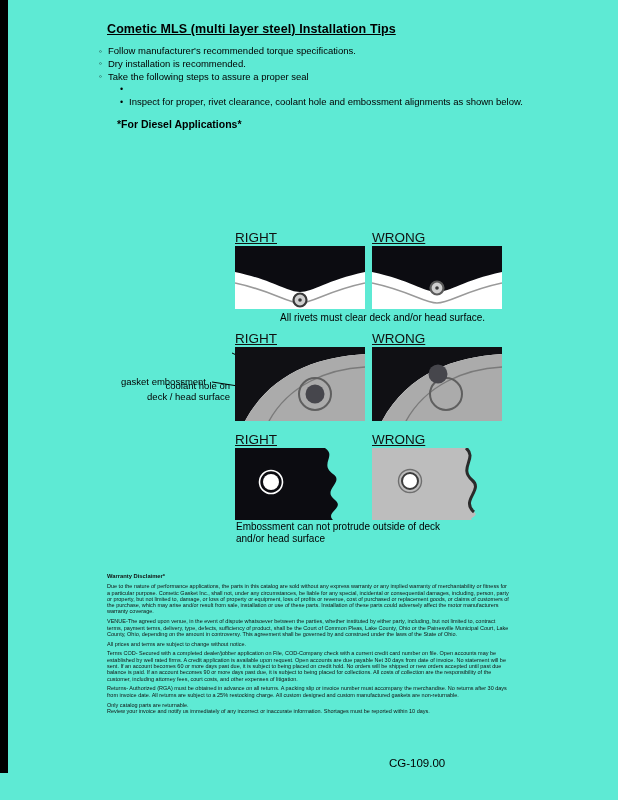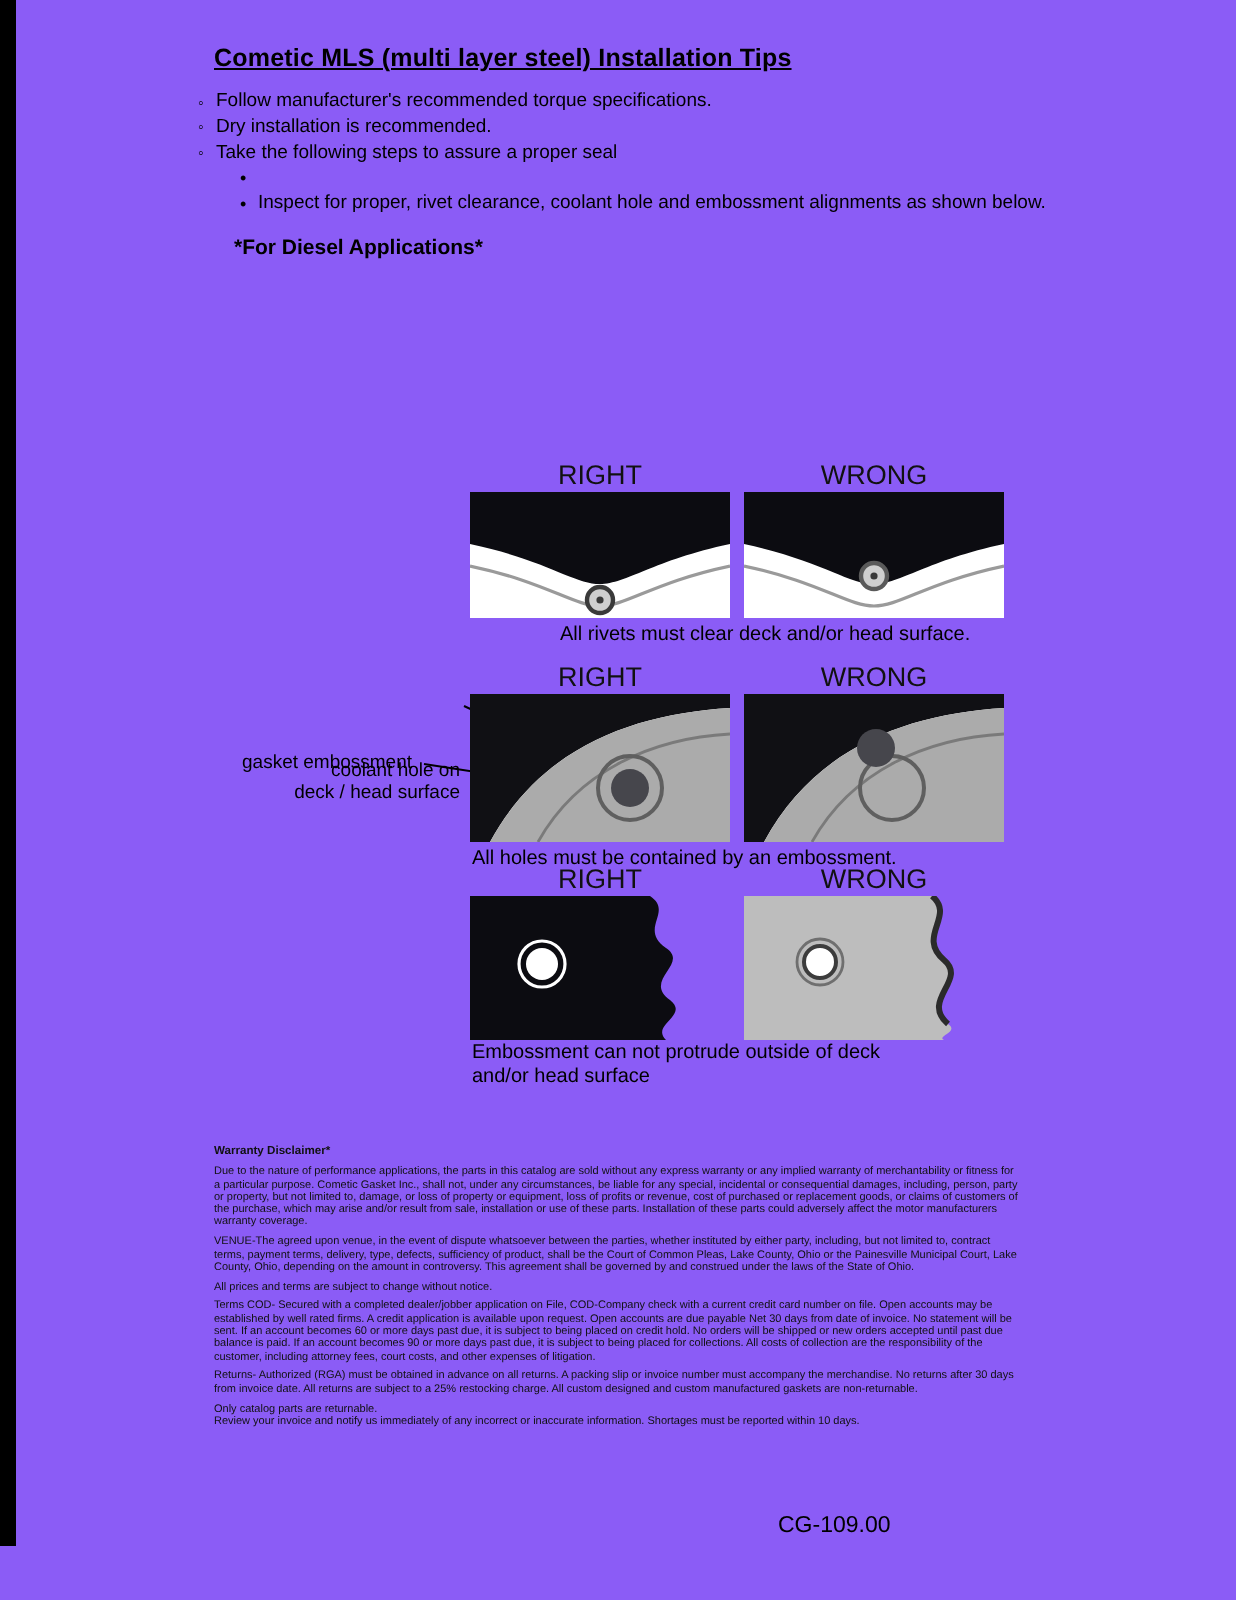--- a/index.html
+++ b/index.html
@@ -2,21 +2,21 @@
 <html><head>
 <meta charset="utf-8">
 <style>
   * { margin:0; padding:0; box-sizing:border-box; }
   html,body { background:#ffffff; }
   body {
     width:618px; height:800px; position:relative;
     font-family:"Liberation Sans", sans-serif; color:#000;
     overflow:hidden;
   }
-  .page { position:absolute; inset:0; background:#8b5cf6; outline:1px solid #d9d9d9; }
+  .page { position:absolute; inset:0; background:#5eead4; outline:1px solid #d9d9d9; }
   .left-bar { position:absolute; left:0; top:0; width:8px; height:773px; background:#000; }
 
   .title {
     position:absolute; left:107px; top:22px;
     font-size:12.5px; font-weight:bold; text-decoration:underline;
     letter-spacing:0.1px;
   }
 
   .bullets { position:absolute; left:99px; top:45px; font-size:9.5px; line-height:12.8px; width:470px; }
   .bullet { display:flex; }
@@ -24,21 +24,21 @@
   .bullet.sub { margin-left:21px; }
   .bullet .marker.open { font-size:8px; position:relative; top:0.5px; }
   .bullet .marker.filled { font-size:9px; }
 
   .diesel-heading { position:absolute; left:117px; top:118px; font-size:10.5px; font-weight:bold; }
   .para { position:absolute; left:117px; width:474px; font-size:10px; line-height:12.6px; }
   .para1 { top:135px; }
   .para2 { top:169px; }
   .note { position:absolute; left:117px; top:213px; font-size:10px; }
 
-  .dlabel { position:absolute; width:130px; text-align:center; font-size:13.5px; color:#111; }
+  .dlabel { position:absolute; width:130px; text-align:left; font-size:13.5px; color:#111;text-decoration:underline; }
   .dimg { position:absolute; width:130px; }
   .dimg svg { display:block; }
   .dcap { position:absolute; font-size:10px; line-height:12px; }
 
   .callout1 { position:absolute; left:136px; top:341px; width:94px; font-size:9.5px; line-height:10.5px; text-align:right;margin-top:40px; }
   .callout2 { position:absolute; left:121px; top:376px; font-size:9.5px; }
   .leaders { position:absolute; left:208px; top:346px; pointer-events:none; }
 
   .legal { position:absolute; left:107px; top:573px; width:402px; font-size:5.5px; line-height:6.3px; color:#111; }
   .legal .legal-title { font-weight:bold; margin-bottom:4px; font-size:5.8px; }
@@ -130,21 +130,20 @@
   <div class="dimg" style="left:372px; top:347px;">
     <svg viewBox="0 0 130 74" width="130" height="74">
       <rect width="130" height="74" fill="#ffffff"></rect>
       <path d="M0,0 L130,0 L130,7 C82,10 36,26 10,74 L0,74 Z" fill="#101014"></path>
       <path d="M10,74 C36,26 82,10 130,7 L130,74 Z" fill="#ababab"></path>
       <path d="M34,74 C54,38 92,22 130,20" fill="none" stroke="#7a7a7a" stroke-width="1.4"></path>
       <circle cx="74" cy="47" r="16" fill="none" stroke="#5f5f5f" stroke-width="2"></circle>
       <circle cx="66" cy="27" r="9.5" fill="#46464c"></circle>
     </svg>
   </div>
-  <div class="dcap" style="left:236px; top:424px;">All holes must be contained by an embossment.</div>
 
   <div class="dlabel" style="left:235px; top:432px;">RIGHT</div>
   <div class="dlabel" style="left:372px; top:432px;">WRONG</div>
 
   <div class="dimg" style="left:235px; top:448px;">
     <svg viewBox="0 0 130 72" width="130" height="72">
       <path d="M0,0 L90,0 C102,8 84,16 98,26 C110,34 86,42 100,52 C110,60 90,64 98,72 L0,72 Z" fill="#0c0c11"></path>
       <circle cx="36" cy="34" r="11.5" fill="none" stroke="#ffffff" stroke-width="1.6"></circle>
       <circle cx="36" cy="34" r="8" fill="#ffffff"></circle>
     </svg>

